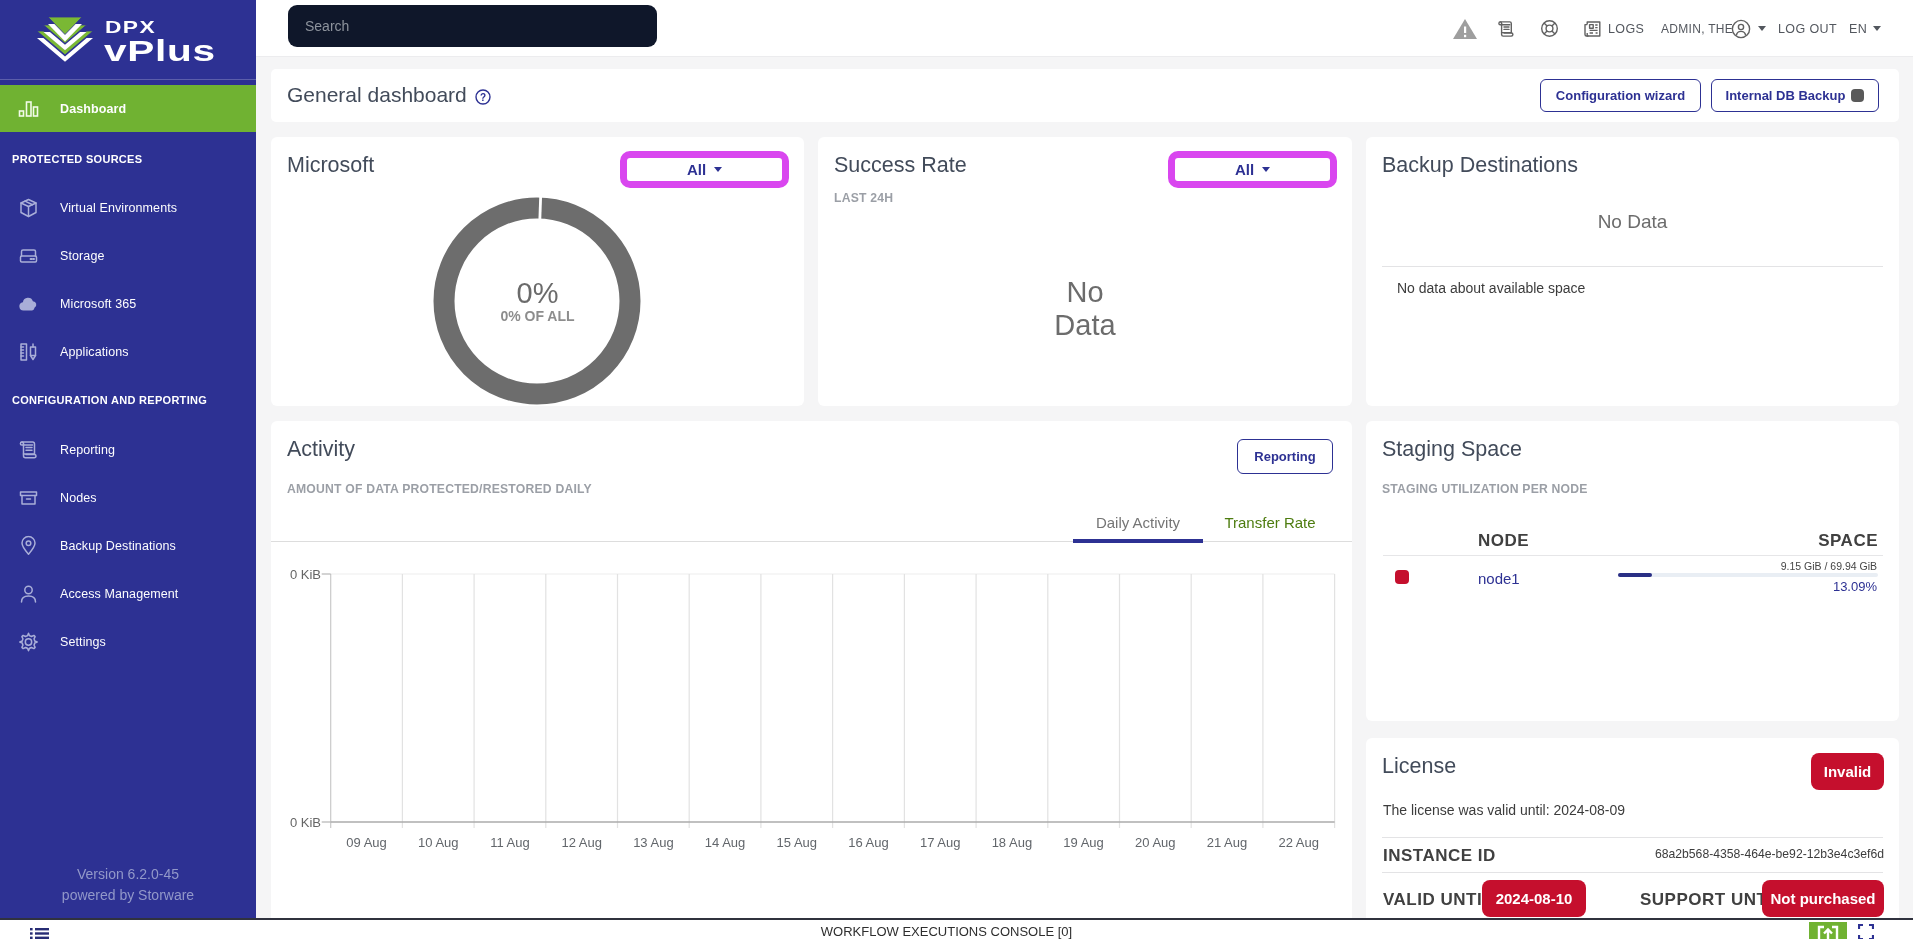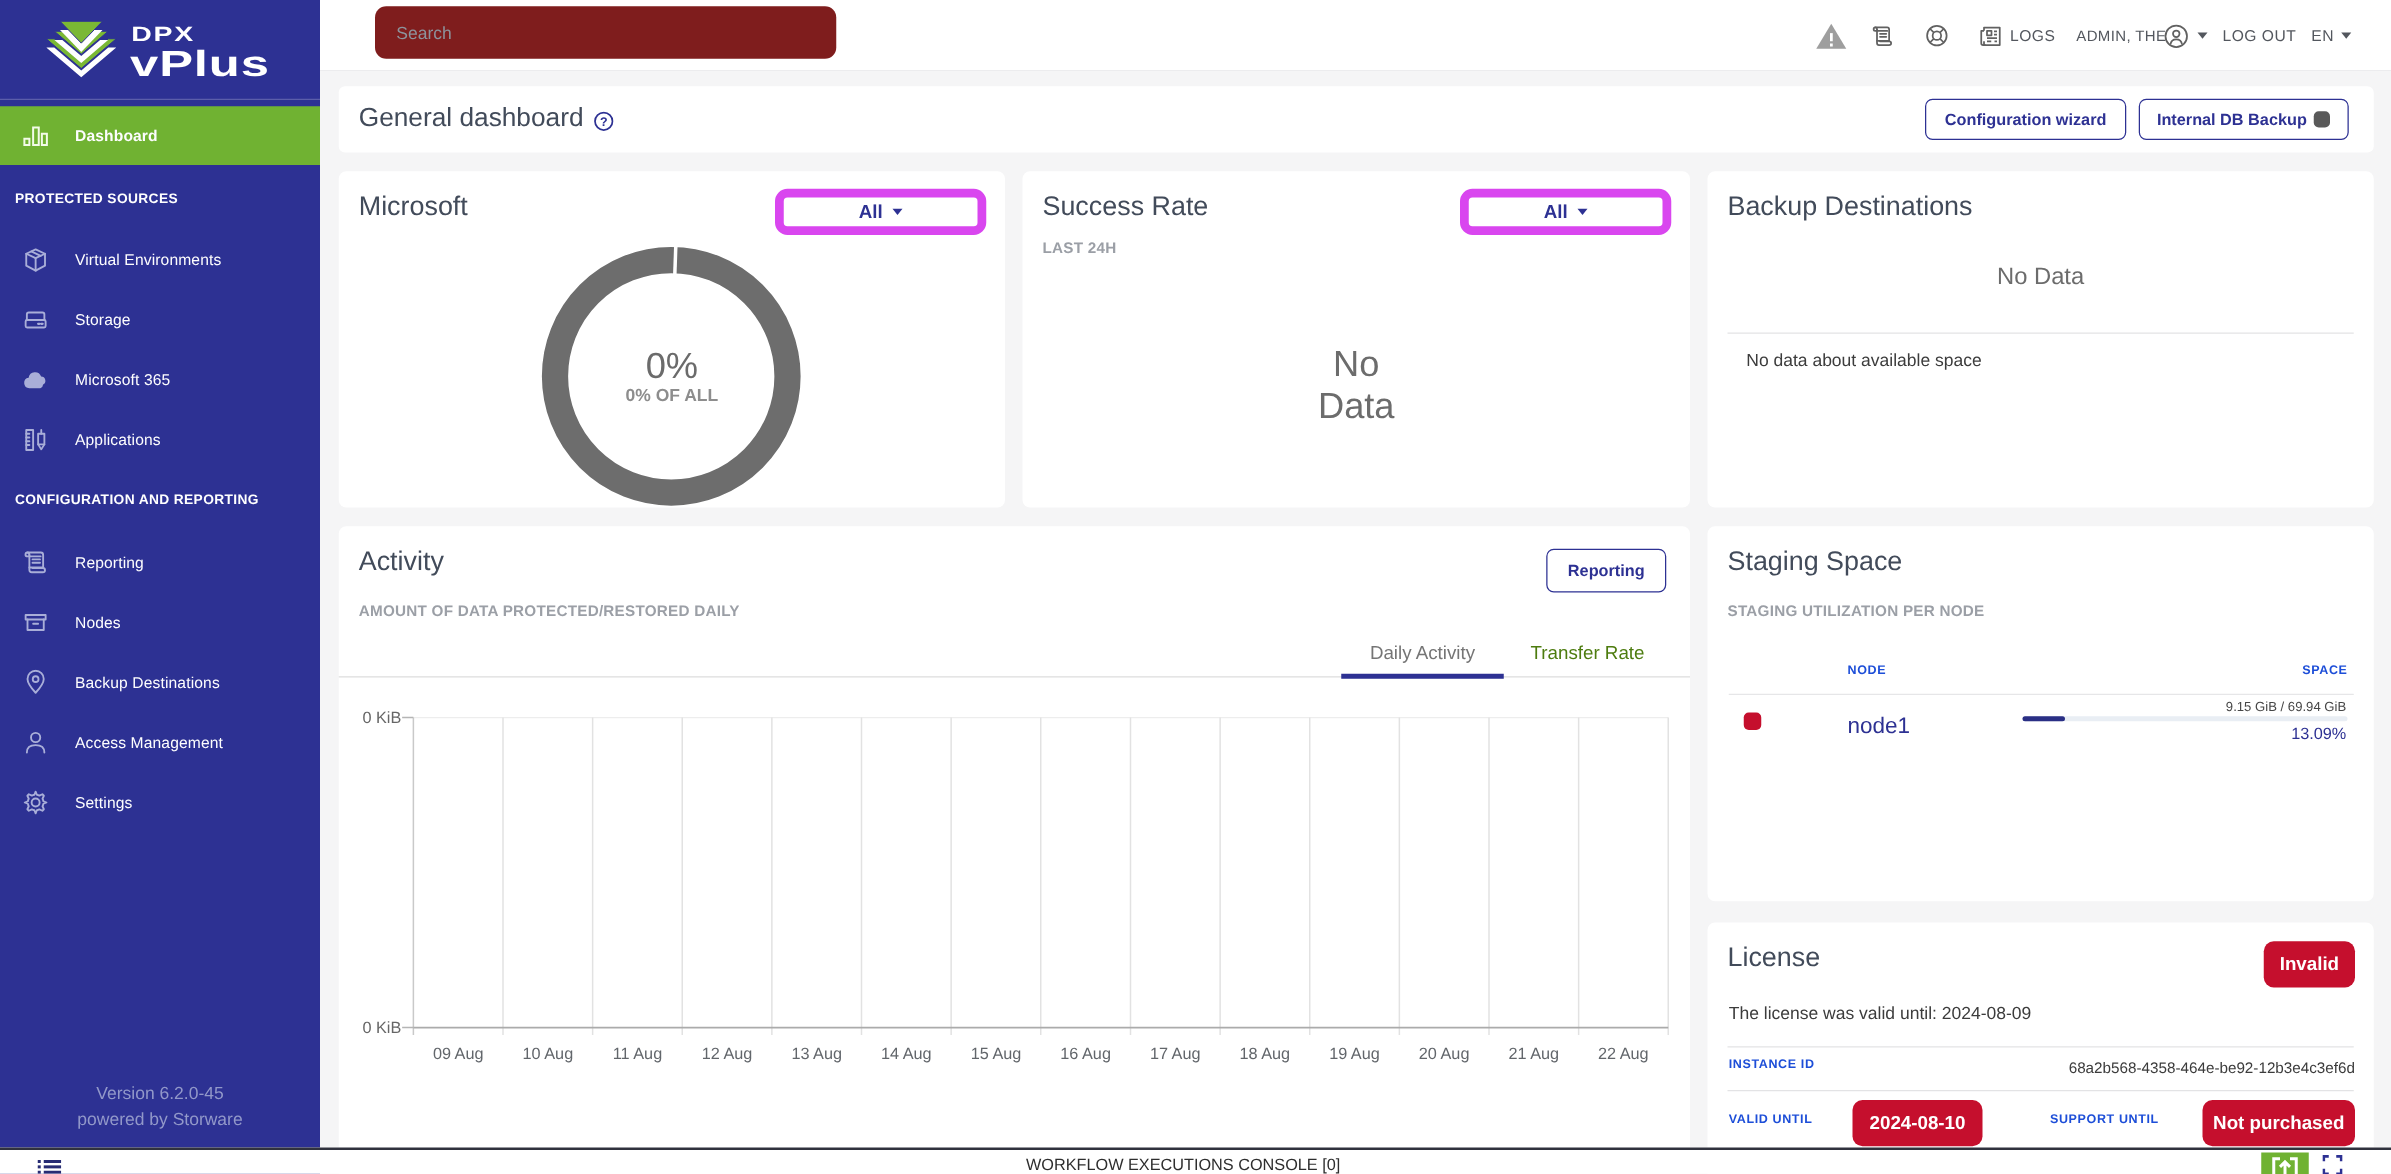--- a/index.html
+++ b/index.html
@@ -12,36 +12,36 @@
 .mitem { position:absolute; left:0; width:256px; height:48px; color:#ffffff; }
 .mitem .mico { position:absolute; left:18px; top:50%; transform:translateY(-50%); width:21px; height:21px; }
 .mitem .mtxt { position:absolute; left:60px; top:50%; transform:translateY(-50%); font-size:12.5px; color:#fdfdfe; letter-spacing:0.1px; }
 #dash { position:absolute; left:0; top:85px; width:256px; height:47px; background:#70b232; }
 #dash .mtxt { font-weight:bold; }
 .shead { position:absolute; left:12px; font-size:11px; font-weight:bold; color:#ffffff; letter-spacing:0.3px; }
 #version { position:absolute; left:0; top:864px; width:256px; text-align:center; color:#9298c9; font-size:14px; line-height:21px; }
 
 
 #topbar { position:absolute; left:256px; top:0; width:1657px; height:57px; background:#ffffff; border-bottom:1px solid #ececee; }
-#search { position:absolute; left:44px; top:5px; width:369px; height:42px; background:#7f1d1d; border-radius:9px; }
+#search { position:absolute; left:32px; top:5px; width:369px; height:42px; background:#0f172a; border-radius:9px; }
 #search span { position:absolute; left:17px; top:13px; font-size:14px; color:#8d939c; }
 .tbico { position:absolute; top:0; height:57px; display:flex; align-items:center; }
 .tbtxt { font-size:12.5px; color:#53575e; letter-spacing:0.4px; }
 .caret { display:inline-block; width:0; height:0; border-left:4.5px solid transparent; border-right:4.5px solid transparent; border-top:5px solid #53575e; margin-left:6px; }
 
 
 #main { position:absolute; left:256px; top:57px; width:1657px; height:882px; background:#f5f5f6; }
 .card { position:absolute; background:#ffffff; border-radius:6px; }
 .ctitle { position:absolute; left:16px; top:16px; font-size:21.5px; color:#424b5a; }
 .allbtn { position:absolute; top:14px; right:15px; width:169px; height:37px; border:7px solid #d946ef; border-radius:10px; color:#2d3193; font-weight:bold; font-size:15px; display:flex; align-items:center; justify-content:center; background:#fff; }
 .allbtn .caret { border-top-color:#2d3193; margin-left:8px; }
 .capt { position:absolute; left:16px; top:61px; font-size:12.2px; font-weight:bold; color:#9b9fa6; letter-spacing:0.2px; }
 .obtn { border:1px solid #2d3193; border-radius:6px; color:#2d3193; font-weight:bold; font-size:13px; display:flex; align-items:center; justify-content:center; background:#fff; }
 .badge { position:absolute; background:#c50f2d; border-radius:8px; color:#fff; font-weight:bold; font-size:15px; display:flex; align-items:center; justify-content:center; }
-.rowlbl { font-size:10px; font-weight:bold; color:#1d4ed8; letter-spacing:0.5px; }
+.rowlbl { font-size:17px; font-weight:bold; color:#404040; letter-spacing:0.5px; }
 
 
 #hcard { left:15px; top:12px; width:1628px; height:53px; border-radius:5px; }
 #htitle { position:absolute; left:16px; top:13.5px; font-size:21px; color:#424b5a; }
 
 
 #cprot { left:15px; top:80px; width:533px; height:269px; }
 #csucc { left:562px; top:80px; width:534px; height:269px; }
 #cback { left:1110px; top:80px; width:533px; height:269px; }
 
@@ -351,21 +351,21 @@
 
   </div>
 
   <div class="card" id="cstag">
     <span class="ctitle">Staging Space</span>
     <div class="capt">STAGING UTILIZATION PER NODE</div>
     <div class="rowlbl" style="position:absolute; left:112px; top:110px;">NODE</div>
     <div class="rowlbl" style="position:absolute; right:21px; top:110px;">SPACE</div>
     <div style="position:absolute; left:17px; top:134px; width:500px; height:1px; background:#e6e6e8;"></div>
     <div style="position:absolute; left:29px; top:149px; width:14px; height:14px; border-radius:4px; background:#c50f2d;"></div>
-    <div style="position:absolute; left:112px; top:149px; font-size:18px; color:#2d3193;">node1</div>
+    <div style="position:absolute; left:112px; top:149px; font-size:15px; color:#2d3193;">node1</div>
     <div style="position:absolute; right:22px; top:139px; font-size:10.5px; color:#464646;">9.15 GiB / 69.94 GiB</div>
     <div style="position:absolute; left:252px; top:152px; width:260px; height:4px; border-radius:2px; background:#e9eef4;">
       <div style="width:34px; height:4px; border-radius:2px; background:#2a2f85;"></div>
     </div>
     <div style="position:absolute; right:22px; top:158px; font-size:13px; color:#2d3193;">13.09%</div>
   </div>
 
   <div class="card" id="clic">
     <span class="ctitle">License</span>
     <div class="badge" style="top:15px; right:15px; width:73px; height:37px;">Invalid</div>

